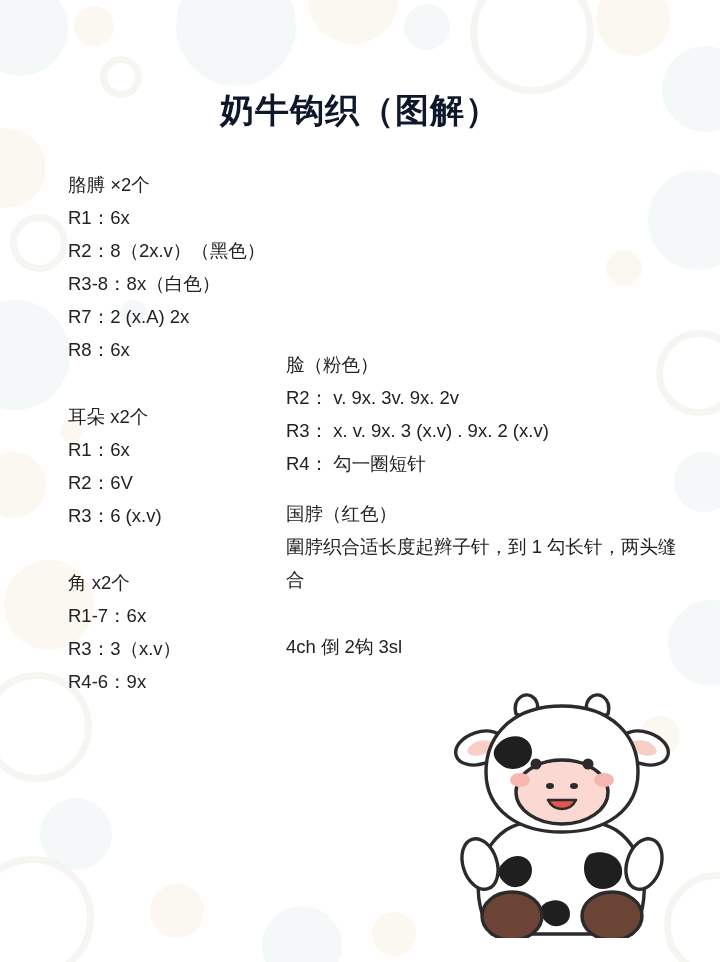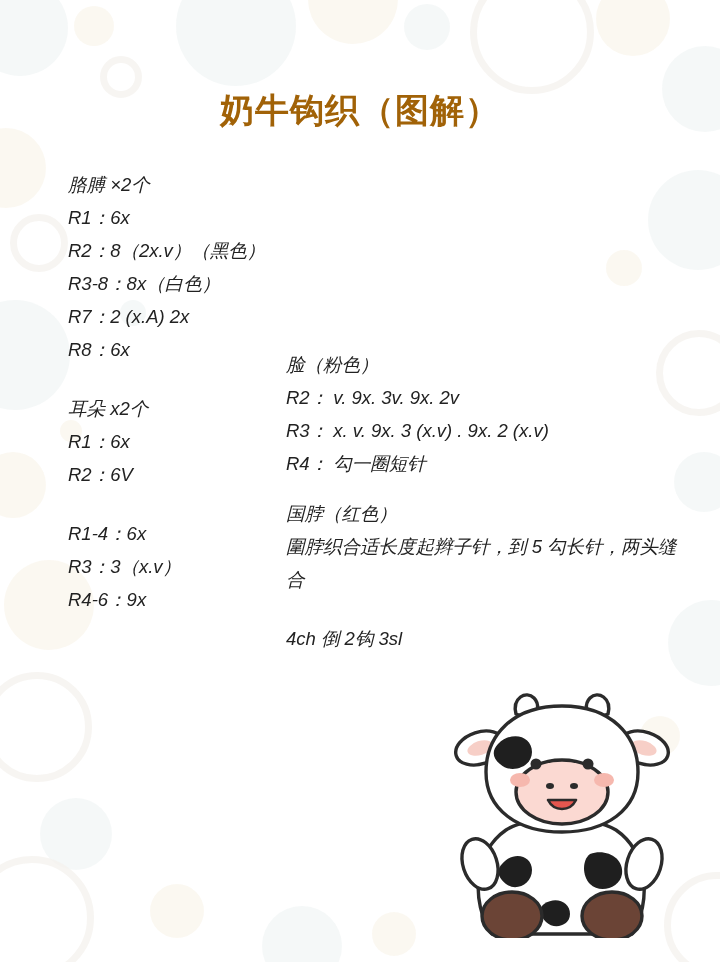--- a/index.html
+++ b/index.html
@@ -47,35 +47,34 @@
   #title {
     position: absolute;
     top: 88px;
     left: 0;
     width: 720px;
     text-align: center;
     font-family: "DejaVu Serif", "Liberation Serif", serif;
     font-weight: bold;
     font-size: 34px;
     letter-spacing: 1px;
-    color: #a16207;
+    color: #0f172a;
   }
 
   .column {
     position: absolute;
     font-size: 18.5px;
     line-height: 33px;
     color: #222222;
-    font-style: italic;
   }
   #col-left  { left: 68px;  top: 168px; width: 210px; }
   #col-right { left: 286px; top: 348px; width: 400px; }
 
   .block { margin-bottom: 0; }
-  .block + .block { margin-top: 26px; }
+  .block + .block { margin-top: 34px; }
   .line { white-space: pre-wrap; }
   .heading { }
 
   
   #cow {
     position: absolute;
     right: 36px;
     bottom: 24px;
     width: 244px;
     height: 250px;
@@ -129,42 +128,44 @@
       <div class="line">R2：8（2x.v）（黑色）</div>
       <div class="line">R3-8：8x（白色）</div>
       <div class="line">R7：2 (x.A) 2x</div>
       <div class="line">R8：6x</div>
     </div>
 
     <div class="block">
       <div class="line heading">耳朵 x2个</div>
       <div class="line">R1：6x</div>
       <div class="line">R2：6V</div>
-    </div>
-
-    <div class="block">
-      <div class="line">R1-4：6x</div>
+      <div class="line">R3：6 (x.v)</div>
+    </div>
+
+    <div class="block">
+      <div class="line heading">角 x2个</div>
+      <div class="line">R1-7：6x</div>
       <div class="line">R3：3（x.v）</div>
       <div class="line">R4-6：9x</div>
     </div>
 
   </div>
 
   <div id="col-right" class="column">
 
     <div class="block">
       <div class="line heading">脸（粉色）</div>
       <div class="line">R2： v. 9x. 3v. 9x. 2v</div>
       <div class="line">R3： x. v. 9x. 3 (x.v) . 9x. 2 (x.v)</div>
       <div class="line">R4： 勾一圈短针</div>
     </div>
 
     <div class="block" style="margin-top:17px;">
       <div class="line heading">国脖（红色）</div>
-      <div class="line">圍脖织合适长度起辫子针，到 5 勾长针，两头缝合</div>
+      <div class="line">圍脖织合适长度起辫子针，到 1 勾长针，两头缝合</div>
     </div>
 
     <div class="block">
       <div class="line">4ch 倒 2钩 3sl</div>
     </div>
 
   </div>
 
   <svg id="cow" viewBox="0 0 244 250">
     <g stroke="#2b2b2b" stroke-width="3.4" stroke-linejoin="round" stroke-linecap="round">

